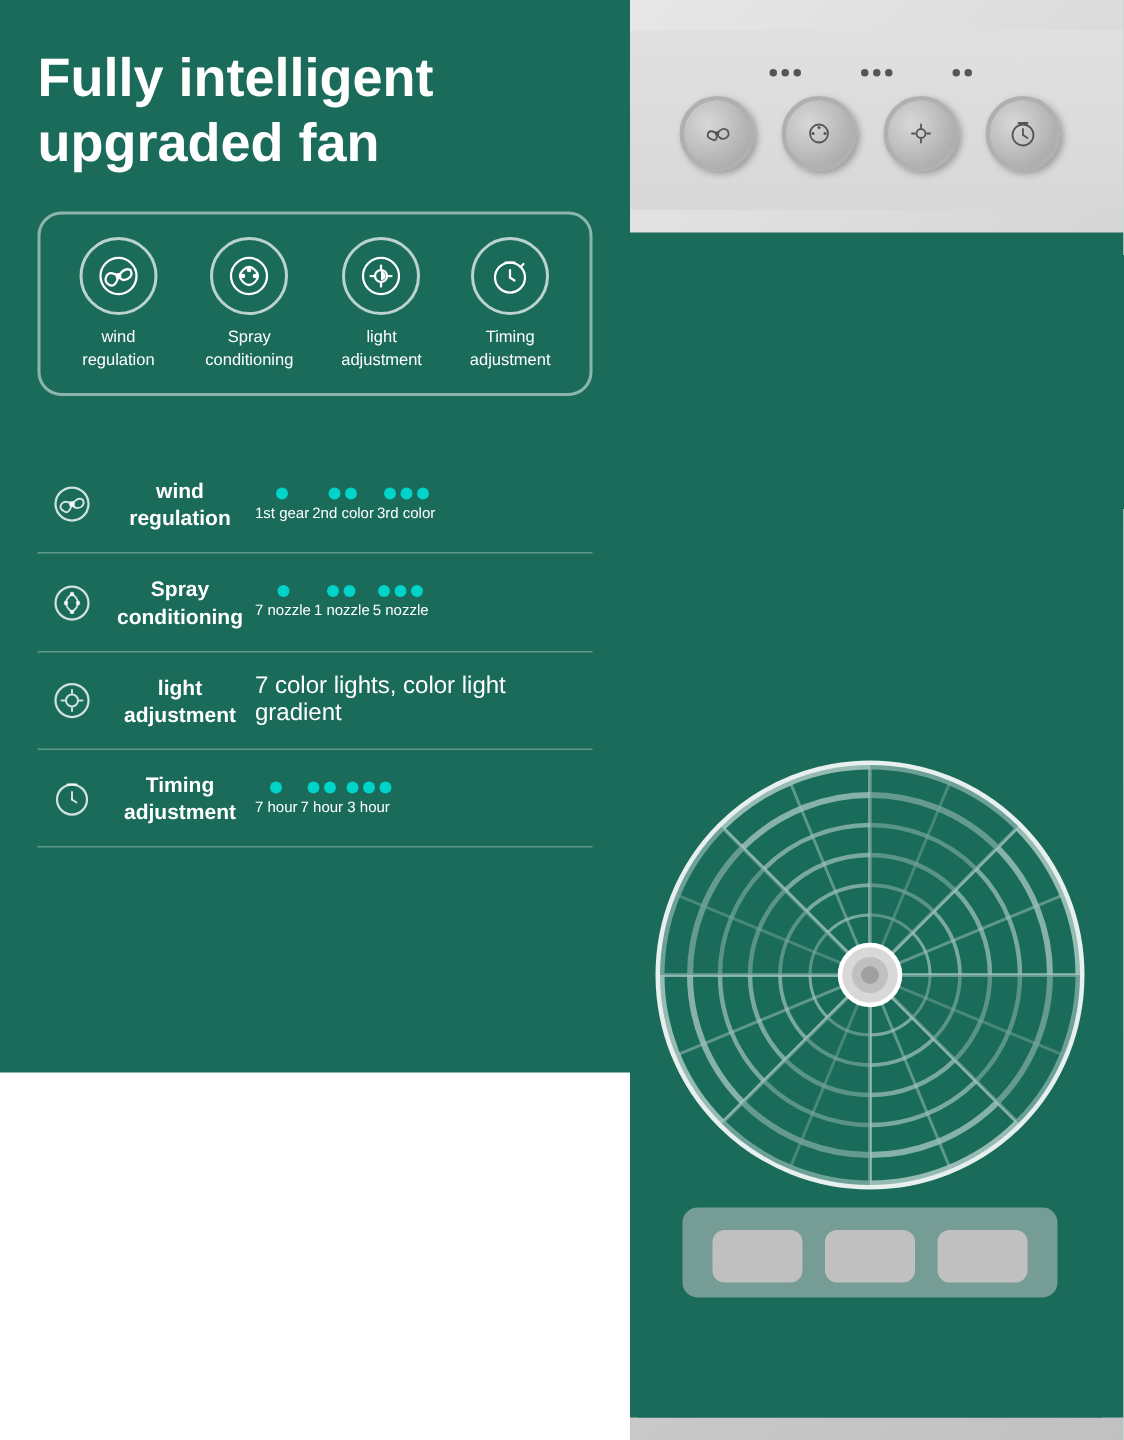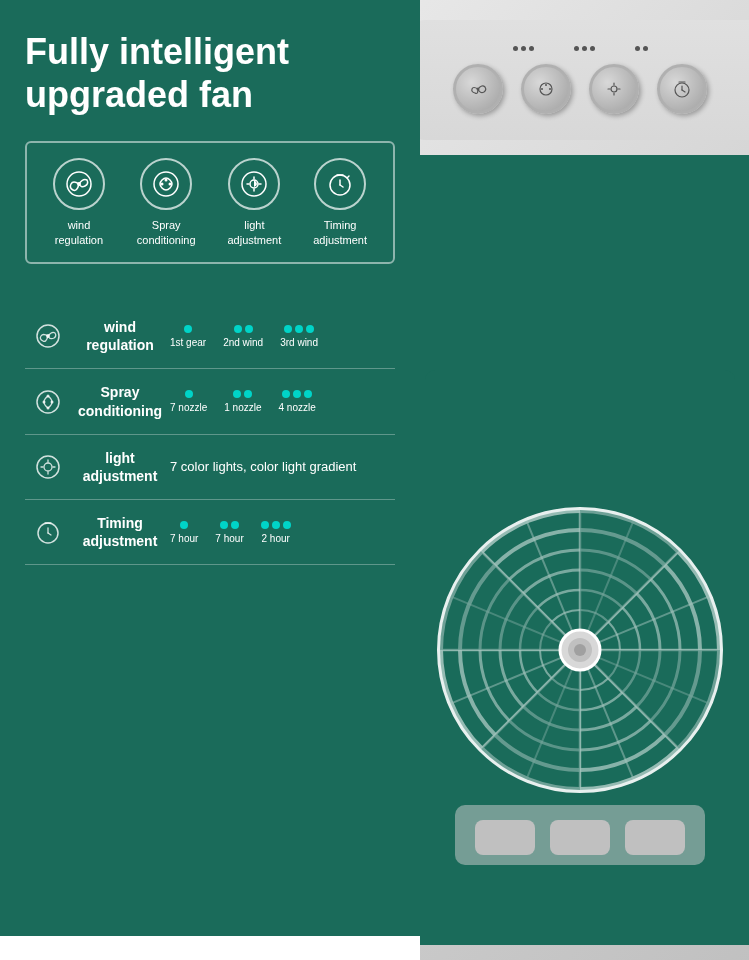--- a/index.html
+++ b/index.html
@@ -6,21 +6,21 @@
     body {
       width: 749px;
       height: 960px;
       overflow: hidden;
       font-family: Arial, sans-serif;
       display: flex;
     }
 
     .left-panel {
       width: 420px;
-      height: 936px;
+      height: 715px;
       background-color: #1a6b5a;
       padding: 30px 25px;
       display: flex;
       flex-direction: column;
       flex-shrink: 0;
     }
 
     .right-panel {
       width: 329px;
       height: 960px;
@@ -120,21 +120,21 @@
       color: white;
       font-size: 36px;
       font-weight: 900;
       line-height: 1.2;
       margin-bottom: 25px;
     }
 
     
     .features-box {
       border: 2px solid rgba(255,255,255,0.5);
-      border-radius: 6px;
+      border-radius: 16px;
       padding: 15px;
       display: flex;
       gap: 10px;
       justify-content: space-around;
       margin-bottom: 40px;
     }
 
     .feature-item {
       display: flex;
       flex-direction: column;
@@ -188,21 +188,21 @@
       width: 100px;
       color: white;
       font-size: 14px;
       font-weight: 700;
       text-align: center;
       line-height: 1.3;
     }
 
     .spec-indicators {
       display: flex;
-      gap: 17px;
+      gap: 2px;
       align-items: flex-start;
       flex: 1;
     }
 
     .indicator-group {
       display: flex;
       flex-direction: column;
       align-items: center;
       gap: 4px;
     }
@@ -220,21 +220,21 @@
     }
 
     .indicator-label {
       color: white;
       font-size: 10px;
       text-align: center;
     }
 
     .light-text {
       color: white;
-      font-size: 13px;
+      font-size: 16px;
       font-weight: 400;
     }
   </style>
 </head>
 <body>
 
 <div class="left-panel">
 
   <h1 class="title">Fully intelligent upgraded fan</h1>
 
@@ -311,29 +311,29 @@
           <div class="dots-row">
             <div class="dot"></div>
           </div>
           <span class="indicator-label">1st gear</span>
         </div>
         <div class="indicator-group">
           <div class="dots-row">
             <div class="dot"></div>
             <div class="dot"></div>
           </div>
-          <span class="indicator-label">2nd wind</span>
-        </div>
-        <div class="indicator-group">
-          <div class="dots-row">
-            <div class="dot"></div>
-            <div class="dot"></div>
-            <div class="dot"></div>
-          </div>
-          <span class="indicator-label">3rd wind</span>
+          <span class="indicator-label">2nd color</span>
+        </div>
+        <div class="indicator-group">
+          <div class="dots-row">
+            <div class="dot"></div>
+            <div class="dot"></div>
+            <div class="dot"></div>
+          </div>
+          <span class="indicator-label">3rd color</span>
         </div>
       </div>
     </div>
 
     <div class="spec-row">
       <div class="spec-icon-area">
         <svg width="26" height="26" viewBox="0 0 26 26" fill="none">
           <circle cx="13" cy="13" r="11" stroke="rgba(255,255,255,0.8)" stroke-width="1.5" fill="none"></circle>
           <path d="M13 7 Q17 10 17 13 Q17 16 13 19 Q9 16 9 13 Q9 10 13 7" stroke="rgba(255,255,255,0.8)" stroke-width="1.3" fill="none"></path>
           <circle cx="13" cy="7" r="1.5" fill="rgba(255,255,255,0.8)"></circle>
@@ -356,21 +356,21 @@
             <div class="dot"></div>
           </div>
           <span class="indicator-label">1 nozzle</span>
         </div>
         <div class="indicator-group">
           <div class="dots-row">
             <div class="dot"></div>
             <div class="dot"></div>
             <div class="dot"></div>
           </div>
-          <span class="indicator-label">4 nozzle</span>
+          <span class="indicator-label">5 nozzle</span>
         </div>
       </div>
     </div>
 
     <div class="spec-row">
       <div class="spec-icon-area">
         <svg width="26" height="26" viewBox="0 0 26 26" fill="none">
           <circle cx="13" cy="13" r="11" stroke="rgba(255,255,255,0.8)" stroke-width="1.5" fill="none"></circle>
           <path d="M13 6 L13 8" stroke="rgba(255,255,255,0.8)" stroke-width="1.3" stroke-linecap="round"></path>
           <path d="M13 18 L13 20" stroke="rgba(255,255,255,0.8)" stroke-width="1.3" stroke-linecap="round"></path>
@@ -408,21 +408,21 @@
             <div class="dot"></div>
           </div>
           <span class="indicator-label">7 hour</span>
         </div>
         <div class="indicator-group">
           <div class="dots-row">
             <div class="dot"></div>
             <div class="dot"></div>
             <div class="dot"></div>
           </div>
-          <span class="indicator-label">2 hour</span>
+          <span class="indicator-label">3 hour</span>
         </div>
       </div>
     </div>
 
   </div>
 </div>
 
 <div class="right-panel">
 
   <div class="fan-body">

